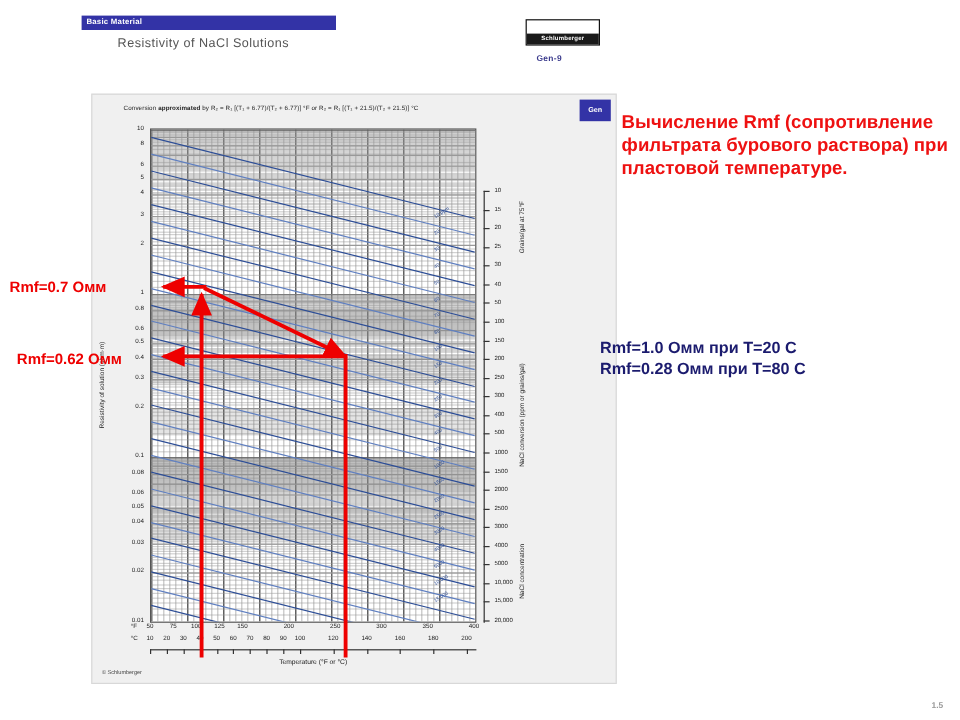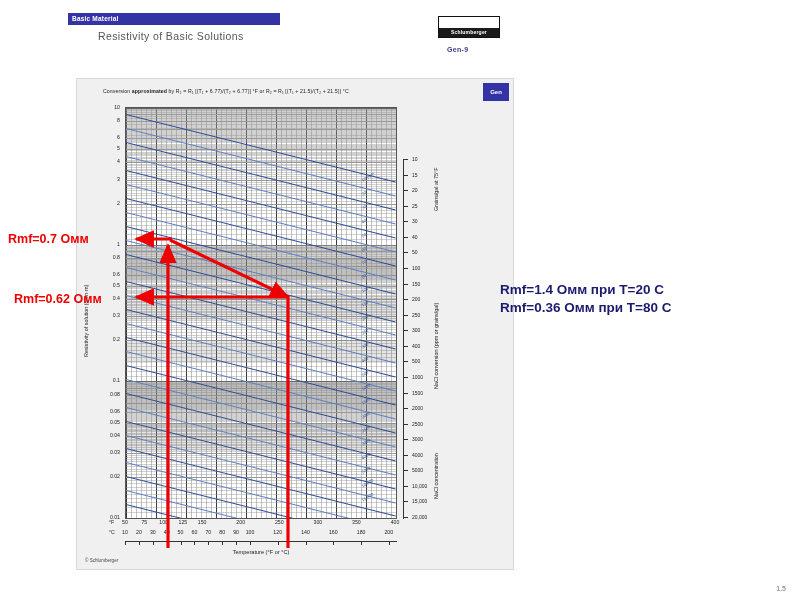--- a/index.html
+++ b/index.html
@@ -147,21 +147,21 @@
   }
 </style>
 </head>
 <body>
 
 <div class="slide">
 
   <div class="hdr-bar">
     <span>Basic Material</span>
   </div>
-  <div class="hdr-sub">Resistivity of Basic Solutions</div>
+  <div class="hdr-sub">Resistivity of NaCl Solutions</div>
 
   <div class="logo-box">
     <div class="bar">
       <span>Schlumberger</span>
     </div>
   </div>
   <div class="logo-code">Gen-9</div>
 
   <div class="chart">
 
@@ -745,19 +745,20 @@
       <line x1="170" y1="240" x2="288" y2="297" stroke="#ee0000" stroke-width="3.2" marker-end="url(#ah)"></line>
 
       <line x1="288" y1="295" x2="288" y2="548" stroke="#ee0000" stroke-width="3.2"></line>
 
       <line x1="288" y1="297" x2="136" y2="297" stroke="#ee0000" stroke-width="3.2" marker-end="url(#ah)"></line>
     </svg>
     <div class="lbl-left lbl-1">Rmf=0.7  Омм</div>
     <div class="lbl-left lbl-2">Rmf=0.62 Омм</div>
   </div>
 
+  <div class="ru-red">Вычисление  Rmf (сопротивление фильтрата бурового раствора) при пластовой температуре.</div>
   <div class="ru-navy">
-    <div>Rmf=1.4  Омм при Т=20 С</div>
-    <div>Rmf=0.36 Омм при Т=80 С</div>
+    <div>Rmf=1.0  Омм при Т=20 С</div>
+    <div>Rmf=0.28 Омм при Т=80 С</div>
   </div>
 
   <div class="pagenum">1.5</div>
 </div>
 
 </body></html>

